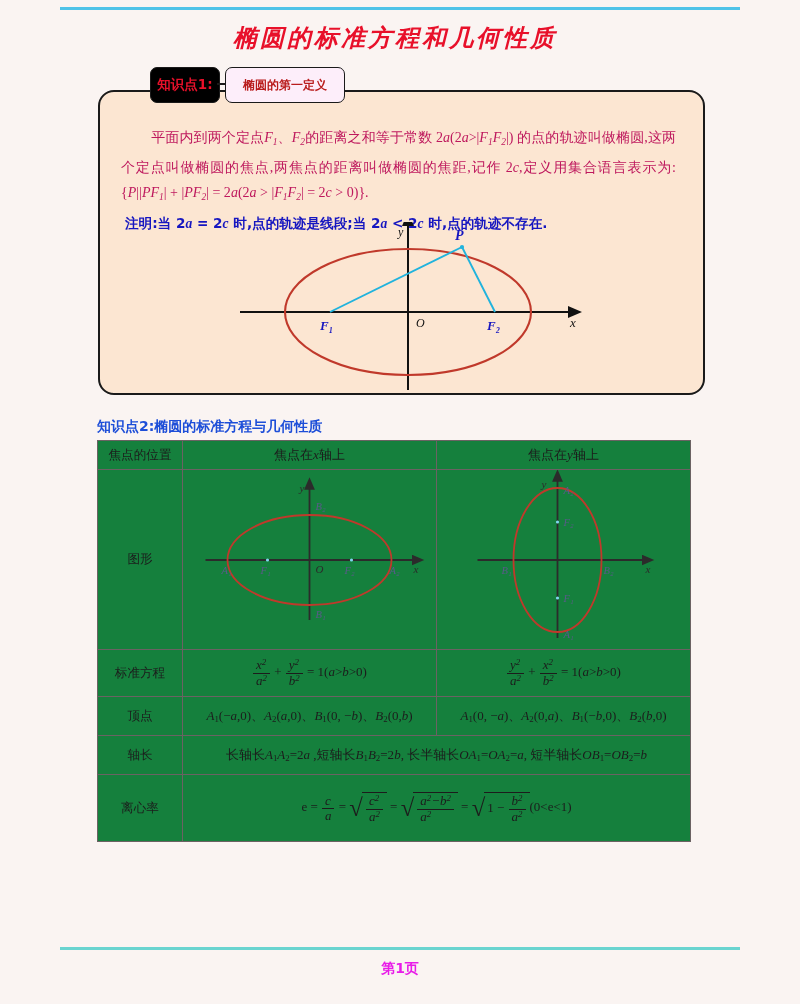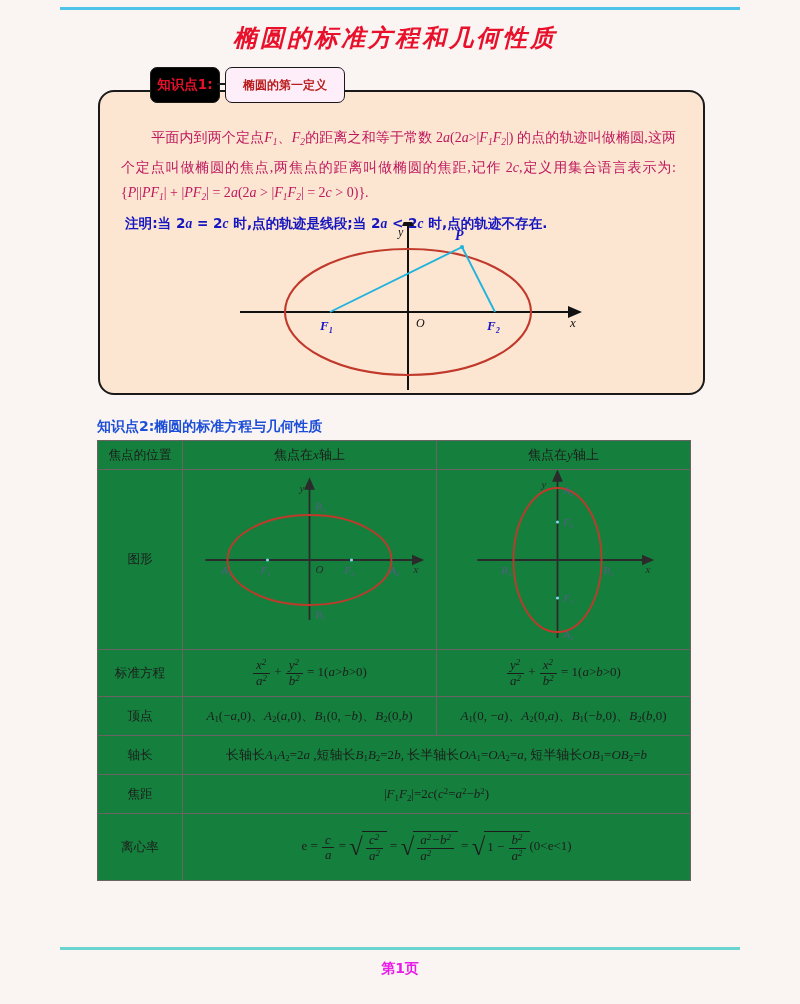--- a/index.html
+++ b/index.html
@@ -343,24 +343,20 @@
       <td><span class="mi">A</span><span class="sub">1</span>(0,&nbsp;−<span class="mi">a</span>)、<span class="mi">A</span><span class="sub">2</span>(0,<span class="mi">a</span>)、<span class="mi">B</span><span class="sub">1</span>(−<span class="mi">b</span>,0)、<span class="mi">B</span><span class="sub">2</span>(<span class="mi">b</span>,0)</td>
     </tr>
 
     <tr class="row-tall">
       <td class="lbl">轴长</td>
       <td colspan="2">长轴长<span class="mi">A</span><span class="sub">1</span><span class="mi">A</span><span class="sub">2</span>=2<span class="mi">a</span> ,短轴长<span class="mi">B</span><span class="sub">1</span><span class="mi">B</span><span class="sub">2</span>=2<span class="mi">b</span>, 长半轴长<span class="mi">OA</span><span class="sub">1</span>=<span class="mi">OA</span><span class="sub">2</span>=<span class="mi">a</span>, 短半轴长<span class="mi">OB</span><span class="sub">1</span>=<span class="mi">OB</span><span class="sub">2</span>=<span class="mi">b</span></td>
     </tr>
 
 
 
-    <tr class="row-tall">
-      <td class="lbl">焦距</td>
-      <td colspan="2">|<span class="mi">F</span><span class="sub">1</span><span class="mi">F</span><span class="sub">2</span>|=2<span class="mi">c</span>(<span class="mi">c</span><span class="sup">2</span>=<span class="mi">a</span><span class="sup">2</span>−<span class="mi">b</span><span class="sup">2</span>)</td>
-    </tr>
 
     <tr class="row-ecc">
       <td class="lbl">离心率</td>
       <td colspan="2" class="ecc-inner">
         e = <span class="frac"><span class="num"><span class="mi">c</span></span><span class="den"><span class="mi">a</span></span></span>
         = <span class="radsign">√</span><span class="sqrt"><span class="frac"><span class="num"><span class="mi">c</span><span class="sup">2</span></span><span class="den"><span class="mi">a</span><span class="sup">2</span></span></span></span>
         = <span class="radsign">√</span><span class="sqrt"><span class="frac"><span class="num"><span class="mi">a</span><span class="sup">2</span>−<span class="mi">b</span><span class="sup">2</span></span><span class="den"><span class="mi">a</span><span class="sup">2</span></span></span></span>
         = <span class="radsign">√</span><span class="sqrt">1 − <span class="frac"><span class="num"><span class="mi">b</span><span class="sup">2</span></span><span class="den"><span class="mi">a</span><span class="sup">2</span></span></span></span>(0&lt;e&lt;1)
       </td>
     </tr>

